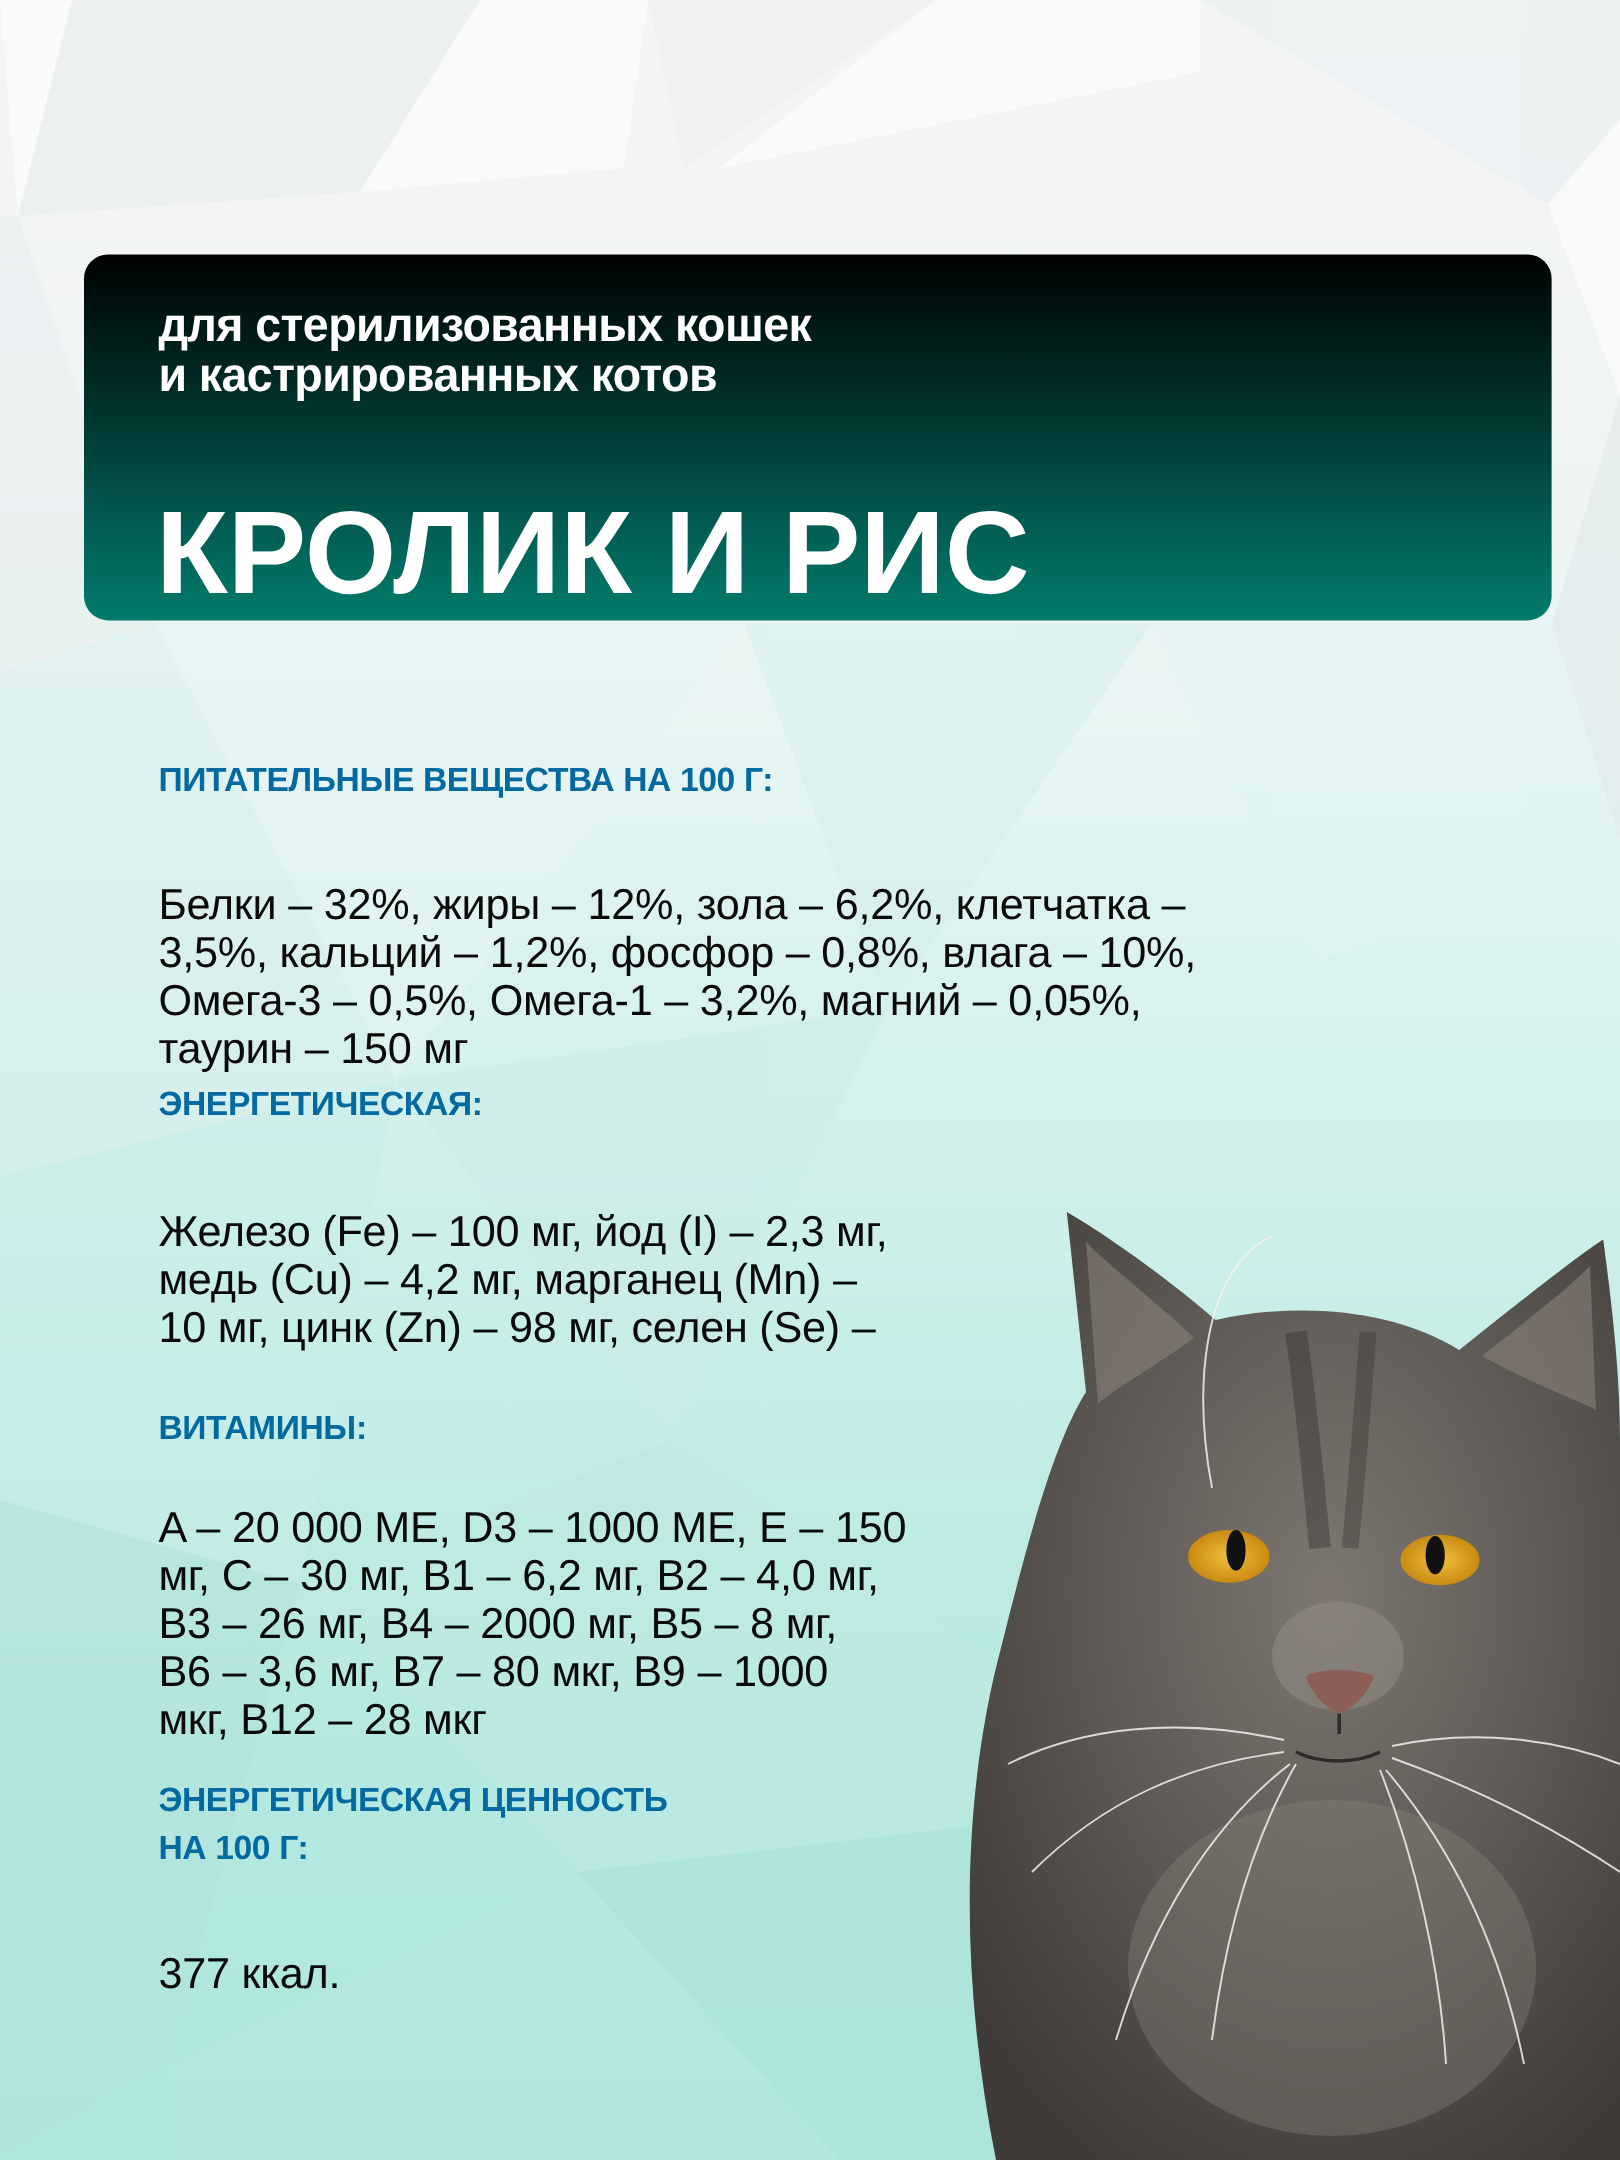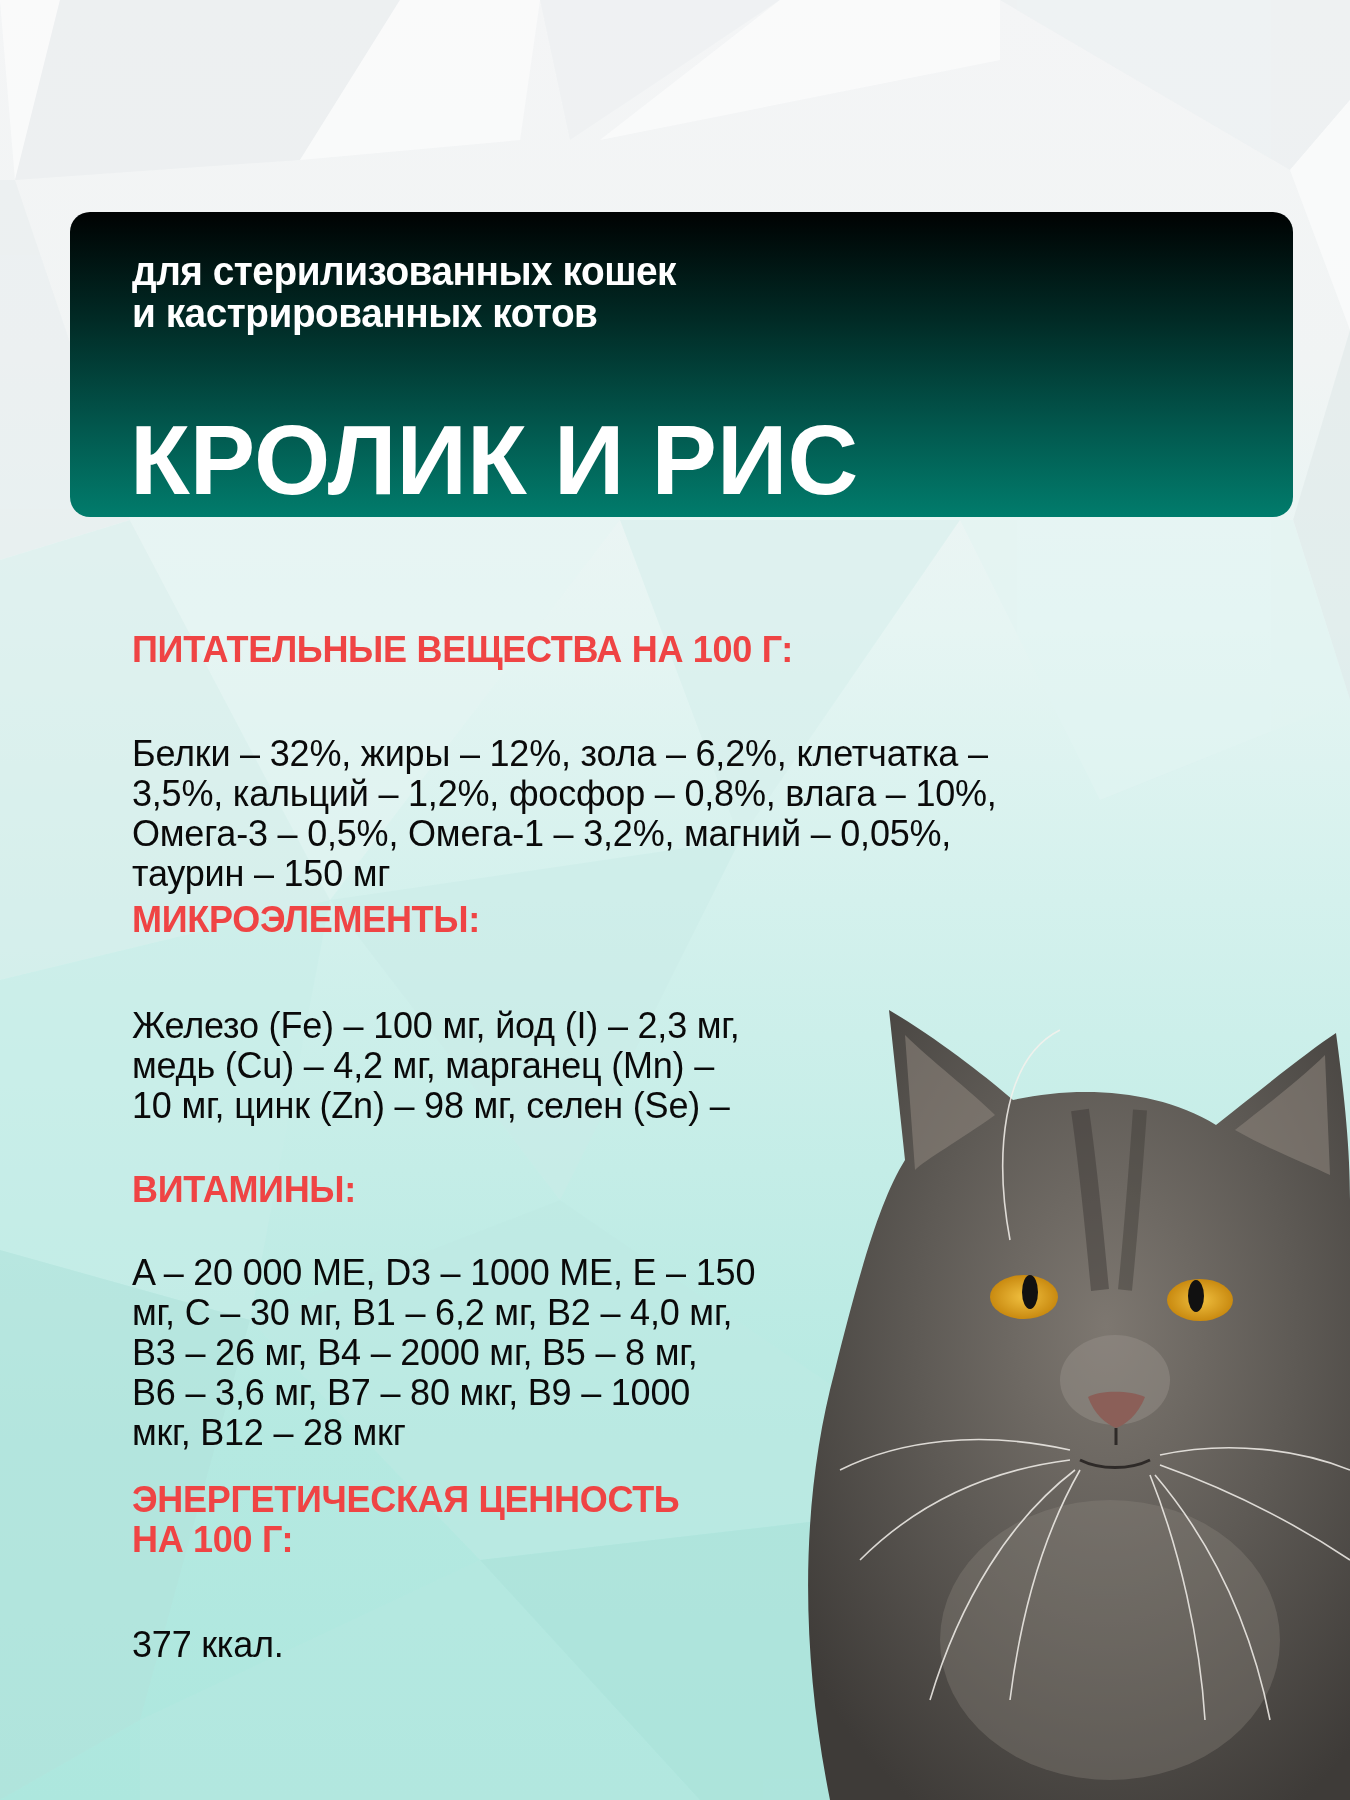--- a/index.html
+++ b/index.html
@@ -8,21 +8,21 @@
   .bg{position:absolute;inset:0;
     background:linear-gradient(180deg,#f4f5f6 0%,#f1f4f4 20%,#e6f5f3 35%,#d4f1ed 50%,#c4ede7 65%,#b5e9e1 80%,#ade7de 100%);}
   .bg svg{position:absolute;left:0;top:0;}
   .card{position:absolute;left:70px;top:212px;width:1223px;height:305px;border-radius:20px;
     background:linear-gradient(180deg,#000202 0%,#012a25 35%,#02574d 70%,#017c6c 100%);}
   .subtitle{position:absolute;left:132px;top:250px;color:#fff;font-weight:700;font-size:40px;line-height:42px;
     letter-spacing:-0.5px;transform:scaleX(0.97);transform-origin:left top;}
   .subtitle div{white-space:nowrap;}
   .title{position:absolute;left:130px;top:370px;color:#fff;font-weight:700;font-size:98px;line-height:100px;
     letter-spacing:0px;white-space:nowrap;margin-top:40px;}
-  .section-h{position:absolute;left:132px;color:#ef4444;font-weight:700;font-size:36px;line-height:40px;
+  .section-h{position:absolute;left:132px;color:#0369a1;font-weight:700;font-size:28px;line-height:40px;
     white-space:nowrap;letter-spacing:-0.3px;}
   .body-t{position:absolute;left:132px;color:#0a0a0a;font-size:36px;line-height:40px;white-space:nowrap;letter-spacing:-0.2px;margin-top:24px;}
   .body-t div{white-space:nowrap;}
   .cat{position:absolute;left:0;top:0;}
 </style>
 </head>
 <body>
 
 <div class="bg">
   <svg width="1350" height="1800" viewBox="0 0 1350 1800">
@@ -106,21 +106,21 @@
 </svg>
 
 <div class="section-h" style="top:630px;">ПИТАТЕЛЬНЫЕ ВЕЩЕСТВА НА 100 Г:</div>
 <div class="body-t" style="top:710px;">
   <div>Белки – 32%, жиры – 12%, зола – 6,2%, клетчатка –</div>
   <div>3,5%, кальций – 1,2%, фосфор – 0,8%, влага – 10%,</div>
   <div>Омега-3 – 0,5%, Омега-1 – 3,2%, магний – 0,05%,</div>
   <div>таурин – 150 мг</div>
 </div>
 
-<div class="section-h" style="top:900px;">МИКРОЭЛЕМЕНТЫ:</div>
+<div class="section-h" style="top:900px;">ЭНЕРГЕТИЧЕСКАЯ:</div>
 <div class="body-t" style="top:982px;">
   <div>Железо (Fe) – 100 мг, йод (I) – 2,3 мг,</div>
   <div>медь (Cu) – 4,2 мг, марганец (Mn) –</div>
   <div>10 мг, цинк (Zn) – 98 мг, селен (Se) –</div>
 </div>
 
 <div class="section-h" style="top:1170px;">ВИТАМИНЫ:</div>
 <div class="body-t" style="top:1229px;">
   <div>A – 20 000 МЕ, D3 – 1000 МЕ, Е – 150</div>
   <div>мг, С – 30 мг, B1 – 6,2 мг, B2 – 4,0 мг,</div>

